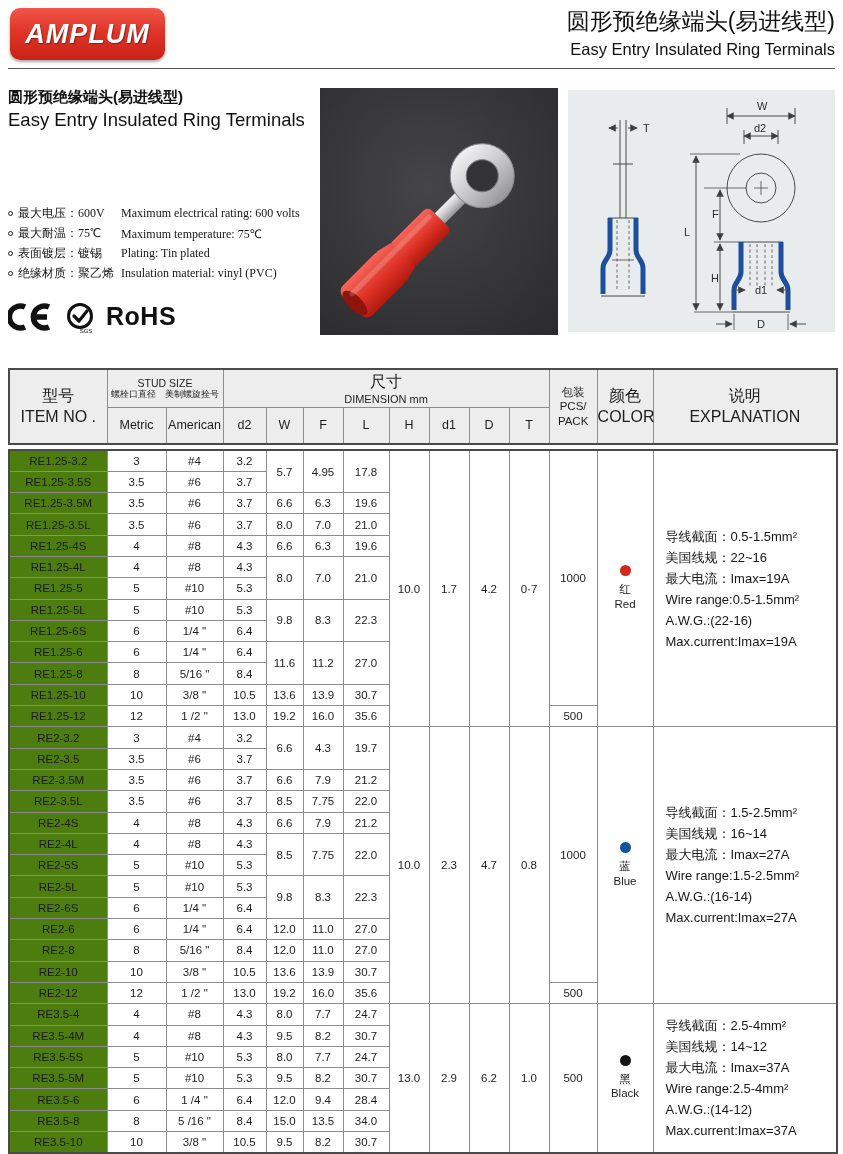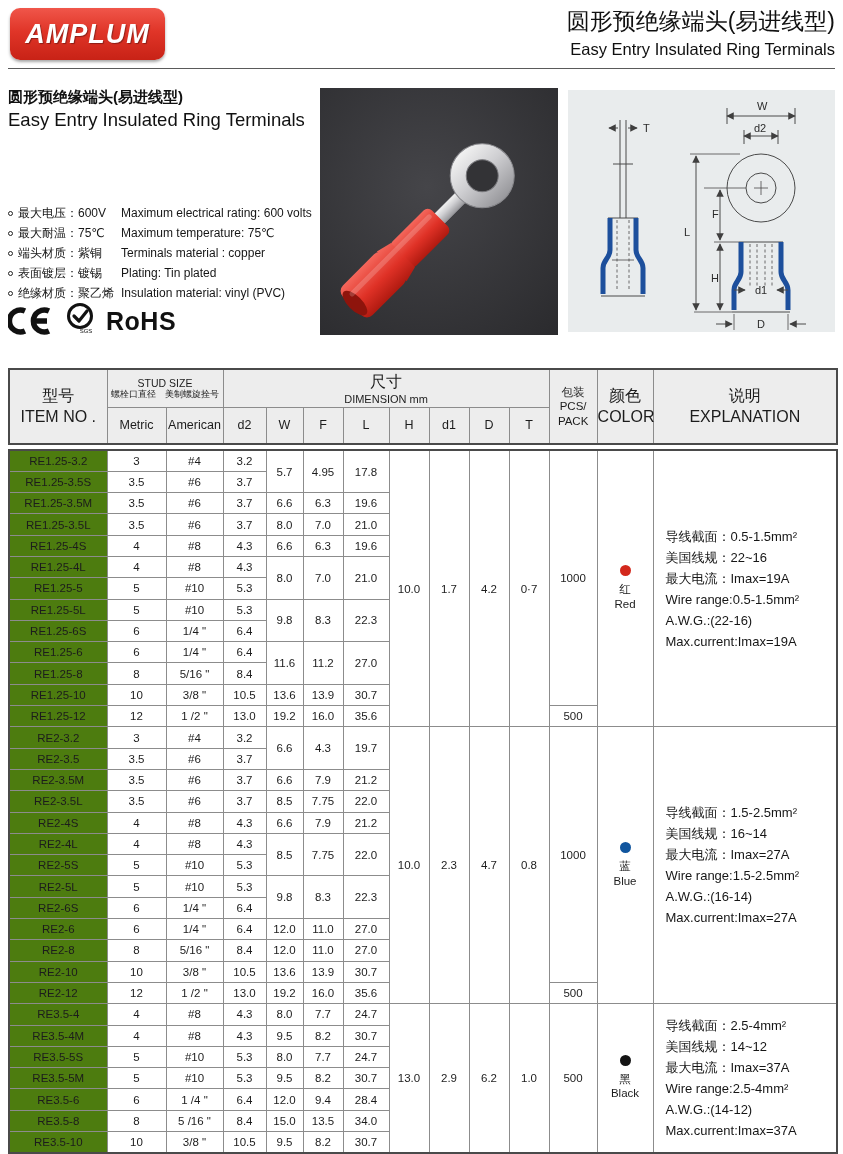--- a/index.html
+++ b/index.html
@@ -17,26 +17,26 @@
   .head-titles { position:absolute; right:8px; top:6px; text-align:right; }
   .head-zh { font-size:23px; color:#101010; }
   .head-en { font-size:16.5px; color:#101010; margin-top:3px; }
   .head-rule { position:absolute; left:8px; right:8px; top:68px; height:1px; background:#5a5a5a; }
 
   
   .info { position:absolute; left:8px; top:88px; width:308px; }
   .info-zh { font-size:15px; font-weight:bold; color:#111; }
   .info-en { font-size:18.5px; color:#111; margin-top:2px; white-space:nowrap; }
   .specs { position:absolute; left:8px; top:203px; width:308px; }
-  .spec-row { display:flex; align-items:center; height:20px; font-size:12px; color:#161616; }
+  .spec-row { display:flex; align-items:center; height:20px; font-size:12px; color:#161616;font-family:Liberation Serif, serif; }
   .bullet { width:5px; height:5px; border:1.4px solid #222; border-radius:50%;
     display:inline-block; margin-right:5px; flex:0 0 auto; }
   .spec-zh { width:103px; flex:0 0 auto; }
   .spec-en { white-space:nowrap; }
-  .certs { position:absolute; left:8px; top:302px; display:flex; align-items:flex-end; gap:10px; }
+  .certs { position:absolute; left:8px; top:302px; display:flex; align-items:flex-start; gap:10px; }
   .rohs { font-size:25px; font-weight:bold; color:#111; letter-spacing:.5px; }
 
   
   .photo { position:absolute; left:320px; top:88px; width:238px; height:247px; }
 
   
   .diagram { position:absolute; left:568px; top:90px; width:267px; height:242px; background:#e9eced; }
 
   
   .spec-table { border-collapse:collapse; table-layout:fixed; width:828px; }
@@ -79,25 +79,20 @@
   <div class="specs">
     <div class="spec-row">
       <span class="bullet"></span>
       <span class="spec-zh">最大电压：600V</span>
       <span class="spec-en">Maximum electrical rating: 600 volts</span>
     </div>
     <div class="spec-row">
       <span class="bullet"></span>
       <span class="spec-zh">最大耐温：75℃</span>
       <span class="spec-en">Maximum temperature: 75℃</span>
-    </div>
-    <div class="spec-row">
-      <span class="bullet"></span>
-      <span class="spec-zh">端头材质：紫铜</span>
-      <span class="spec-en">Terminals material : copper</span>
     </div>
     <div class="spec-row">
       <span class="bullet"></span>
       <span class="spec-zh">表面镀层：镀锡</span>
       <span class="spec-en">Plating: Tin plated</span>
     </div>
     <div class="spec-row">
       <span class="bullet"></span>
       <span class="spec-zh">绝缘材质：聚乙烯</span>
       <span class="spec-en">Insulation material: vinyl (PVC)</span>

